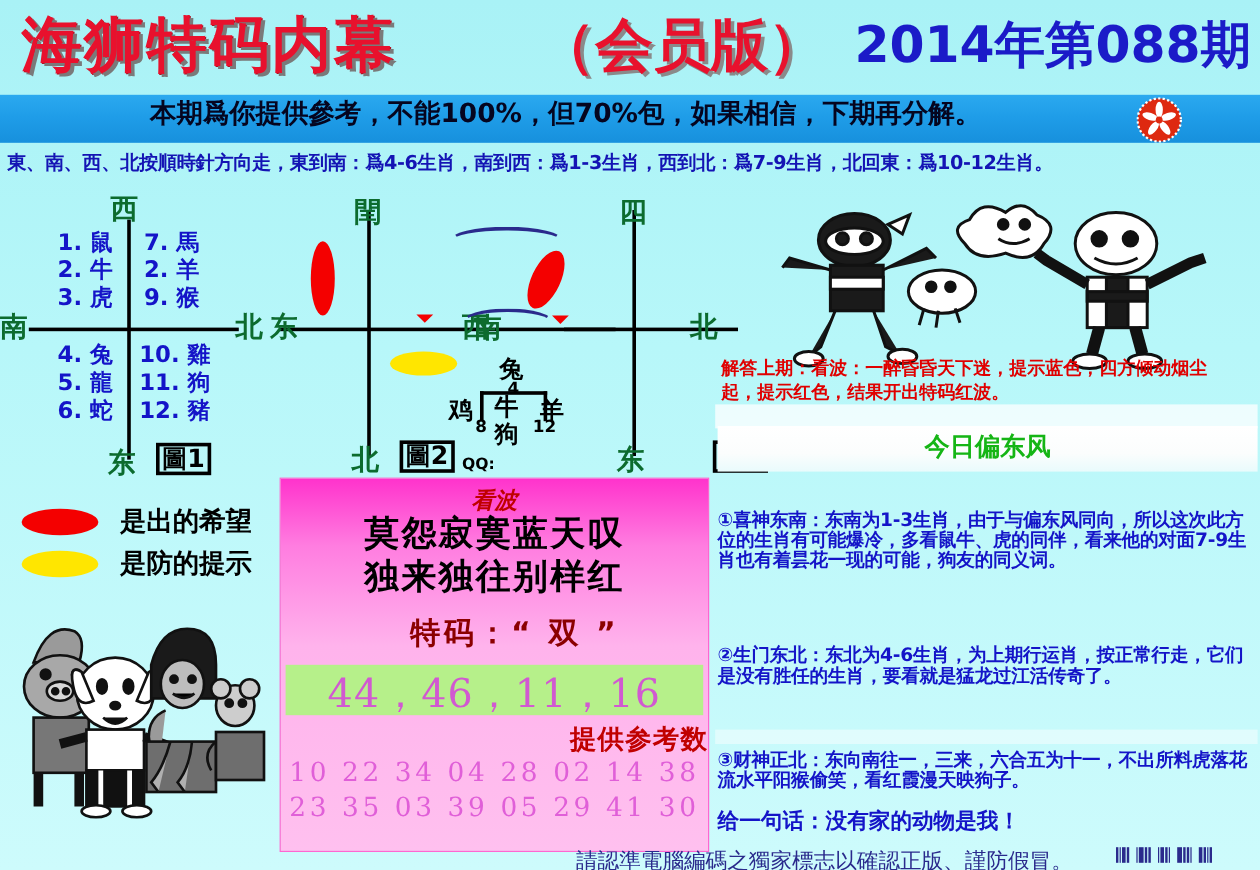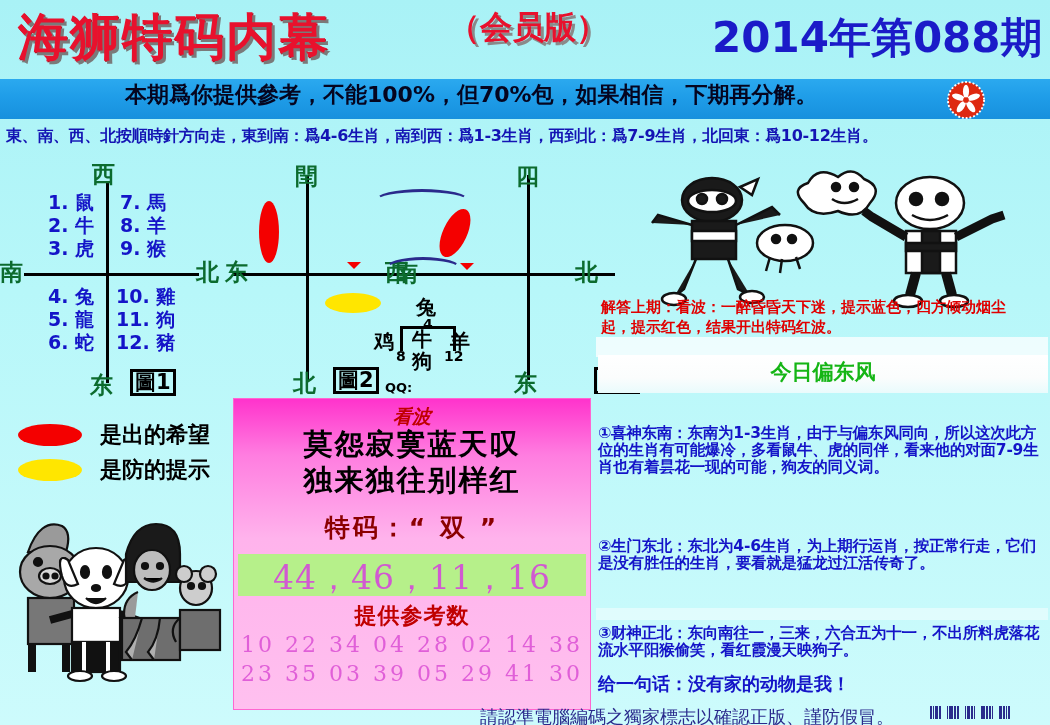--- a/index.html
+++ b/index.html
@@ -18,21 +18,21 @@
   .hdr-title{
     position:absolute;left:18px;top:4px;
     font-size:50px;font-weight:bold;letter-spacing:2px;
     color:#e8112d;
     font-family:"DejaVu Sans","Liberation Sans",sans-serif;
     text-shadow:3px 3px 0 #7a7a7a, 1px 1px 0 #b01020;
     white-space:nowrap;
   }
   .hdr-sub{
     position:absolute;left:448px;top:6px;
-    font-size:32px;font-weight:bold;color:#e8112d;
+    font-size:48px;font-weight:bold;color:#e8112d;
     text-shadow:3px 3px 0 #8a8a8a;
     white-space:nowrap;
   }
   .hdr-issue{
     position:absolute;left:712px;top:10px;
     font-size:42px;font-weight:bold;color:#1b1bc8;
     white-space:nowrap;letter-spacing:0px;
   }
 
   
@@ -99,27 +99,27 @@
 
   
   #pink{position:absolute;left:233px;top:398px;width:356px;height:310px;
     background:linear-gradient(180deg,#ff33cc 0%,#ff7de0 18%,#ffb3ec 45%,#ffc0ef 100%);
     border:1px solid #ff66d0;}
   .pk-kanbo{position:absolute;left:0;top:5px;width:356px;text-align:center;
     font-size:19px;font-weight:bold;color:#c00000;font-style:italic;}
   .pk-poem{position:absolute;left:0;width:356px;text-align:center;
     font-size:29px;font-weight:bold;color:#000;letter-spacing:2px;}
   .pk-tema{position:absolute;left:0;width:356px;text-align:center;
-    font-size:25px;font-weight:bold;color:#8b0000;letter-spacing:3px;}
+    font-size:25px;font-weight:bold;color:#8b0000;letter-spacing:3px;padding-left:17px;}
   .pk-green{position:absolute;left:4px;width:348px;height:42px;
     background:#b6f08a;}
   .pk-nums{position:absolute;left:4px;width:348px;text-align:center;
     font-size:33px;color:#d159d1;font-family:"DejaVu Serif","Liberation Serif",serif;
     letter-spacing:1px;}
-  .pk-ref{position:absolute;left:0;width:356px;text-align:center;
+  .pk-ref{position:absolute;left:0;width:356px;text-align:right;
     font-size:22px;font-weight:bold;color:#c00000;letter-spacing:1px;}
   .pk-grid{position:absolute;left:0;width:356px;text-align:center;
     font-size:22px;color:#e05fd8;font-family:"DejaVu Serif","Liberation Serif",serif;
     letter-spacing:3px;white-space:nowrap;}
 
   
   .ans-prev{position:absolute;left:601px;top:297px;width:445px;
     font-size:15px;font-weight:bold;color:#e00000;line-height:20px;}
   .wind-bar{position:absolute;left:598px;top:355px;width:450px;height:38px;
     background:linear-gradient(180deg,#ffffff 0%,#fbfdfd 60%,#e9fbfc 100%);}
@@ -178,21 +178,21 @@
     <div class="dir" style="left:90px;top:205px;">东</div>
     <div class="fig-label" style="left:130px;top:204px;"><span class="fig-box">圖1</span></div>
 
     <div class="zlist" style="left:48px;top:26px;">
       <div>1. 鼠</div>
       <div>2. 牛</div>
       <div>3. 虎</div>
     </div>
     <div class="zlist" style="left:120px;top:26px;text-align:center;">
       <div>7. 馬</div>
-      <div>8. 羊</div>
+      <div>2. 羊</div>
       <div>9. 猴</div>
     </div>
     <div class="zlist" style="left:48px;top:120px;">
       <div>4. 兔</div>
       <div>5. 龍</div>
       <div>6. 蛇</div>
     </div>
     <div class="zlist" style="left:116px;top:120px;">
       <div>10. 雞</div>
       <div>11. 狗</div>

